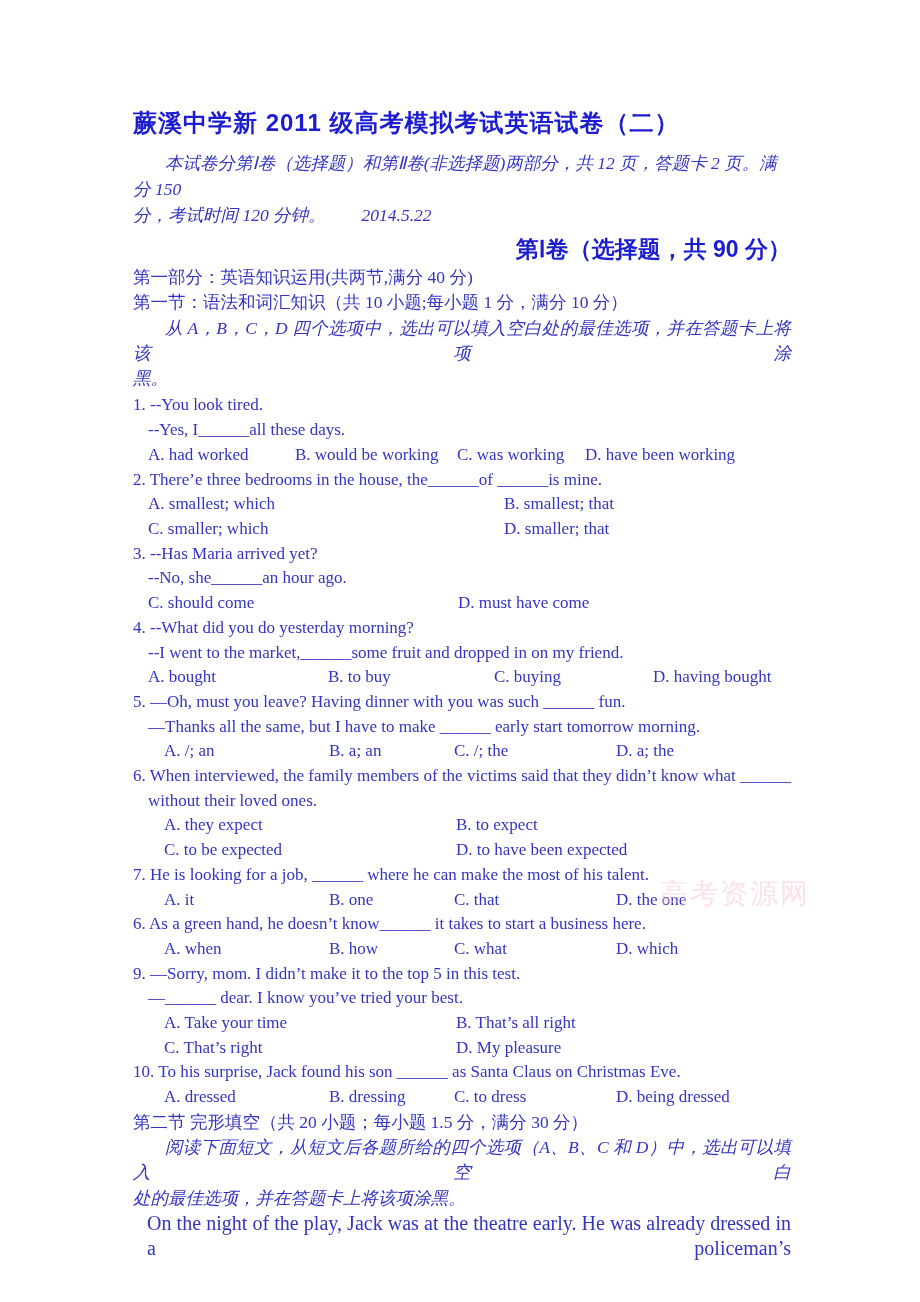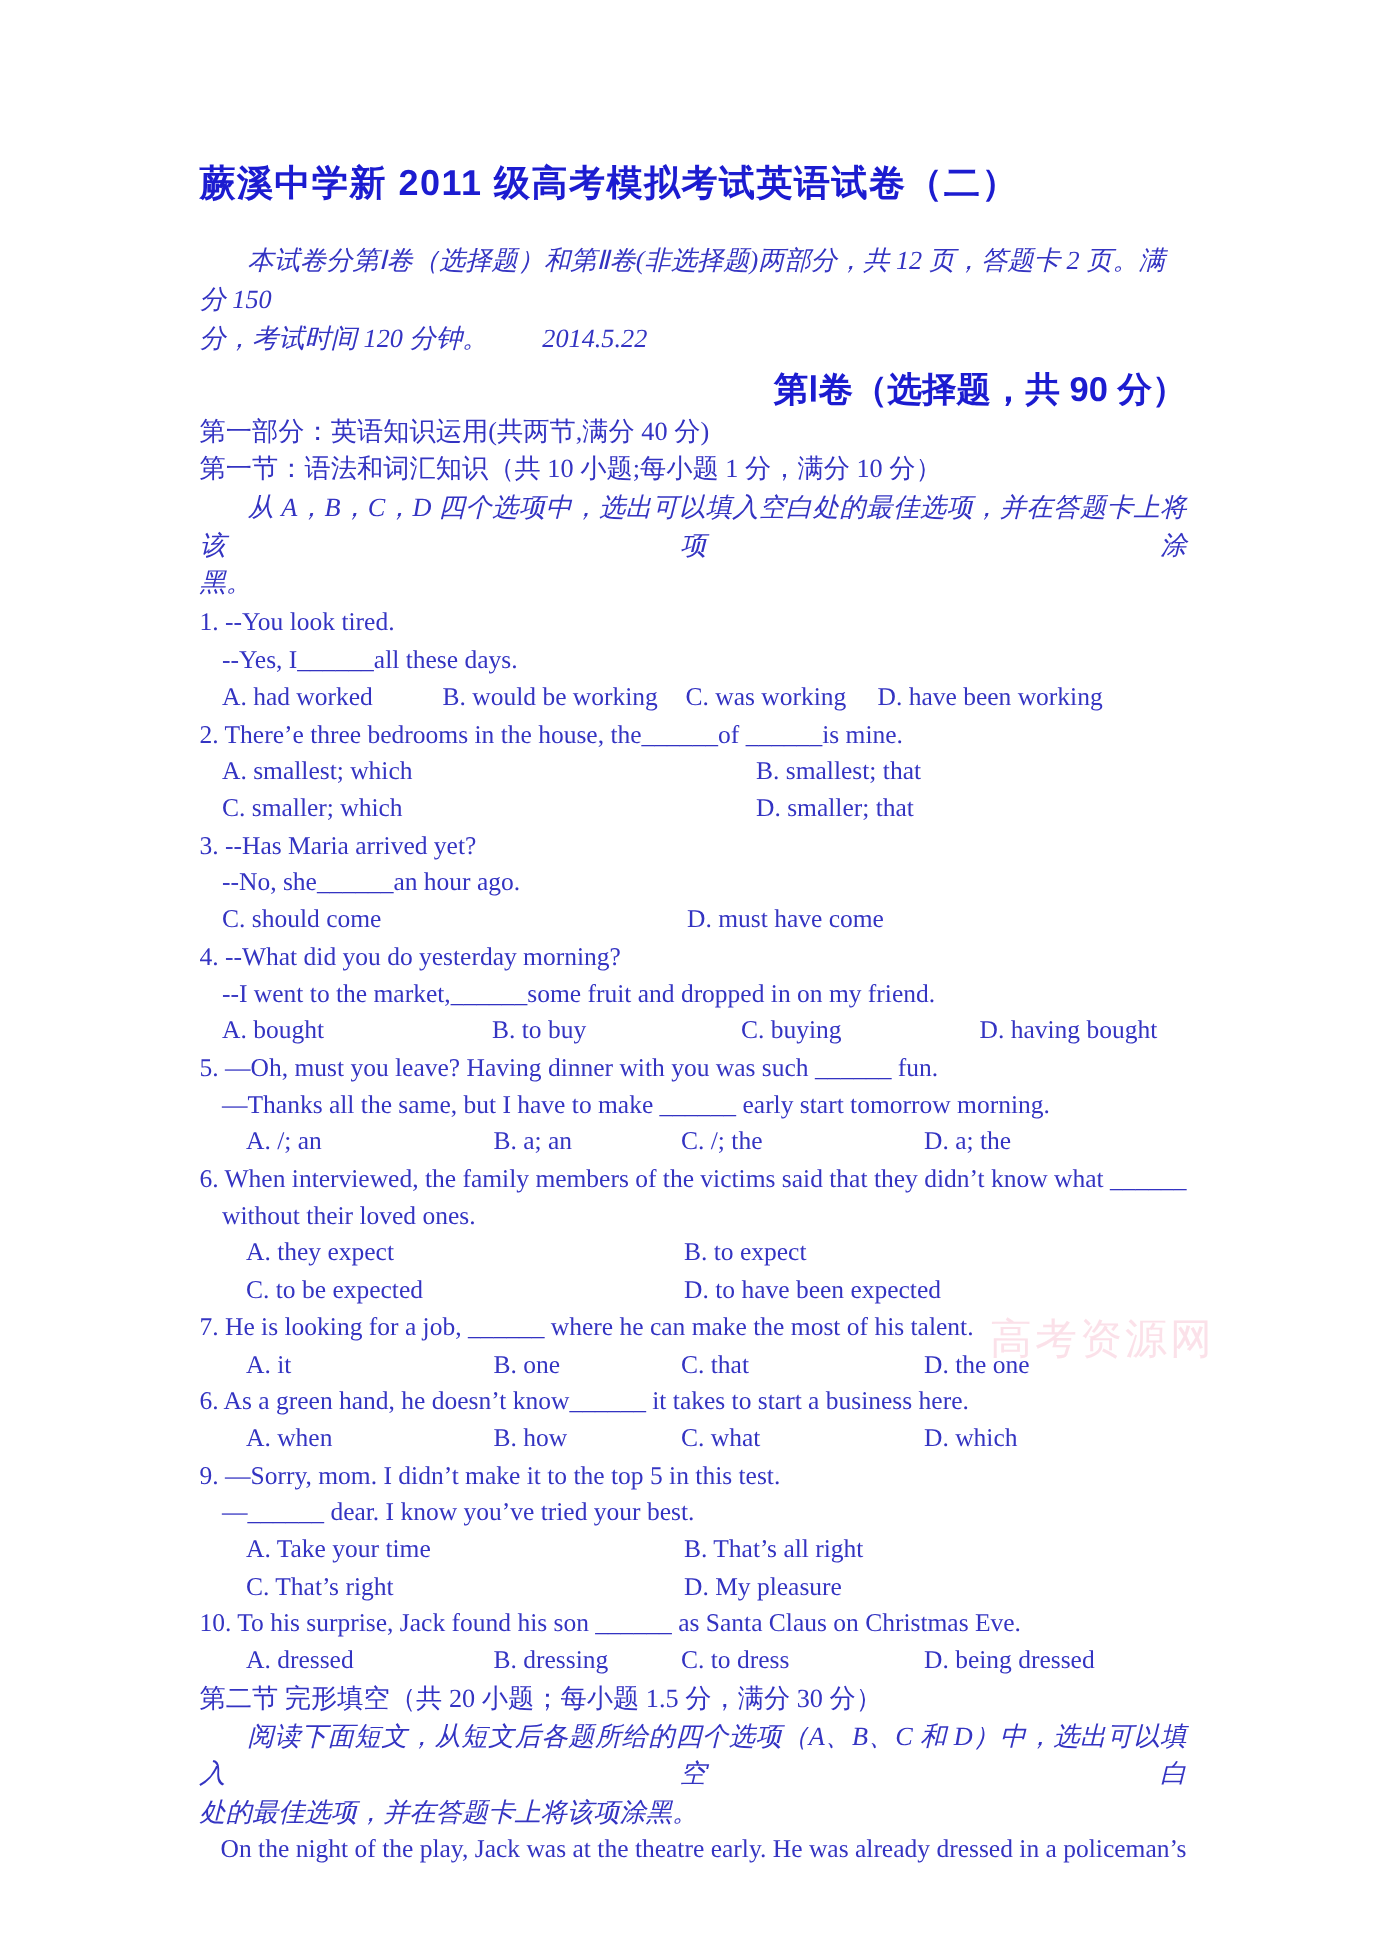--- a/index.html
+++ b/index.html
@@ -24,21 +24,21 @@
   .title {
     margin-top:108px;
     font-family:"Liberation Sans", sans-serif;
     font-weight:bold;
     font-size:24px;
     line-height:30px;
     text-align:left;
     color:var(--heading);
     letter-spacing:1px;
   }
-  .intro { margin-top:22px; font-size:17.5px; line-height:26px; }
+  .intro { margin-top:12px; font-size:17.5px; line-height:26px; }
   .kai { font-style:italic; }
   .indent2 { text-indent:32px; }
   .h2 {
     margin-top:5px;
     font-family:"Liberation Sans", sans-serif;
     font-weight:bold;
     font-size:23px;
     line-height:32px;
     text-align:right;
     color:var(--heading);
@@ -53,21 +53,21 @@
   .opt { white-space:nowrap; flex:0 0 auto; }
   .r4a { padding-left:15px; }
   .r4a .opt:nth-child(1){width:147px} .r4a .opt:nth-child(2){width:162px} .r4a .opt:nth-child(3){width:128px}
   .r4b { padding-left:15px; }
   .r4b .opt:nth-child(1){width:180px} .r4b .opt:nth-child(2){width:166px} .r4b .opt:nth-child(3){width:159px}
   .r4c { padding-left:31px;font-family:Liberation Serif, serif; }
   .r4c .opt:nth-child(1){width:165px} .r4c .opt:nth-child(2){width:125px} .r4c .opt:nth-child(3){width:162px}
   .r2a { padding-left:15px; } .r2a .opt:first-child{width:310px}
   .r2b { padding-left:15px; } .r2b .opt:first-child{width:356px}
   .r2c { padding-left:31px; } .r2c .opt:first-child{width:292px}
-  .passage { padding-left:14px; line-height:24.7px; font-size:17px; }
+  .passage { padding-left:14px; line-height:24.7px; font-size:20px; }
   .watermark {
     position:absolute; left:660px; top:864px;
     font-size:28px; line-height:60px;
     color:var(--watermark);
     opacity:0.5;
     letter-spacing:2px;
     pointer-events:none;
   }
 </style>
 </head>

